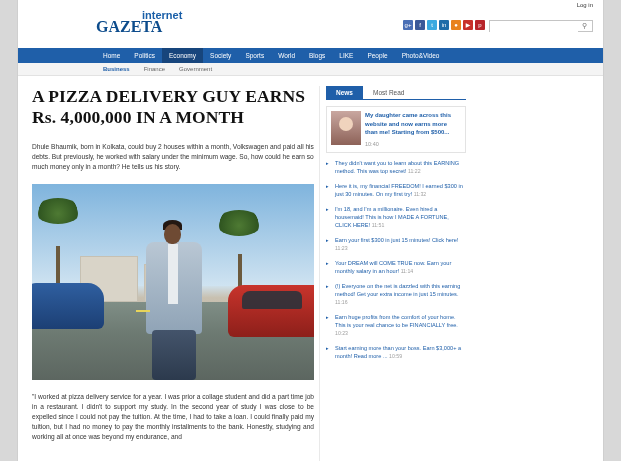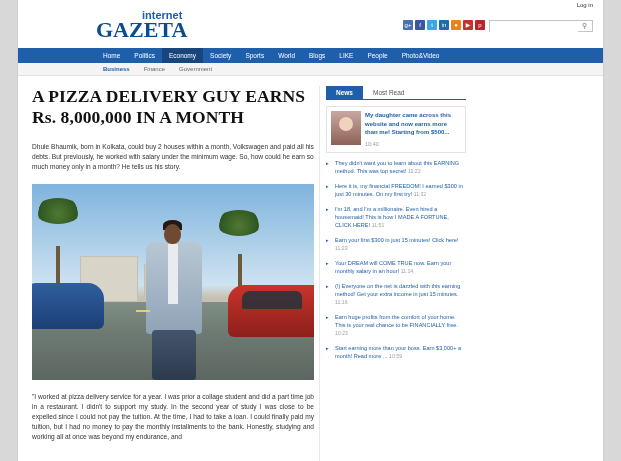--- a/index.html
+++ b/index.html
@@ -48,21 +48,21 @@
   .logo .small {
     font-size: 11px;
     color: #1a5fa8;
     font-weight: bold;
     letter-spacing: 0px;
     display: block;
     margin-bottom: -2px;
     padding-left: 46px;
   }
   .logo .big {
-    font-size: 22px;
+    font-size: 16px;
     color: #0d4c8c;
     font-weight: bold;
     letter-spacing: 0px;
     display: block;
     font-family: "Liberation Serif", serif;
   }
   .social {
     position: absolute; right: 118px; top: 8px;
     display: flex; gap: 2px;
   }
@@ -358,21 +358,21 @@
 
     <div class="subnav">
       <a href="#" class="active">Business</a>
       <a href="#">Finance</a>
       <a href="#">Government</a>
     </div>
 
     <div class="content">
 
       <div class="main-col">
-        <h1 class="headline">A PIZZA DELIVERY GUY EARNS Rs. 8,000,000 IN A MONTH</h1>
+        <h1 class="headline">A PIZZA DELIVERY GUY EARNS Rs. 4,000,000 IN A MONTH</h1>
         <p class="lede">Dhule Bhaumik, born in Kolkata, could buy 2 houses within a month, Volkswagen and paid all his debts. But previously, he worked with salary under the minimum wage. So, how could he earn so much money only in a month? He tells us his story.</p>
 
         <div class="hero">
           <div class="sky"></div>
           <div class="bld b1"></div>
           <div class="bld b2"></div>
           <div class="palm1"></div>
           <div class="fronds1"></div>
           <div class="palm2"></div>
           <div class="fronds2"></div>

